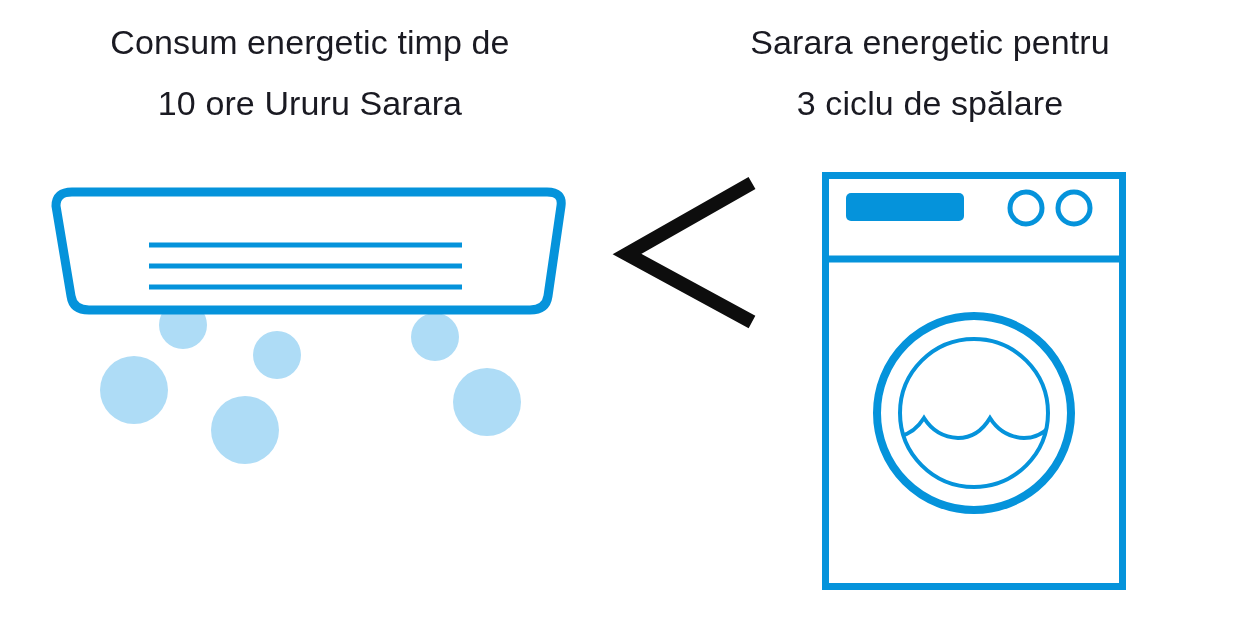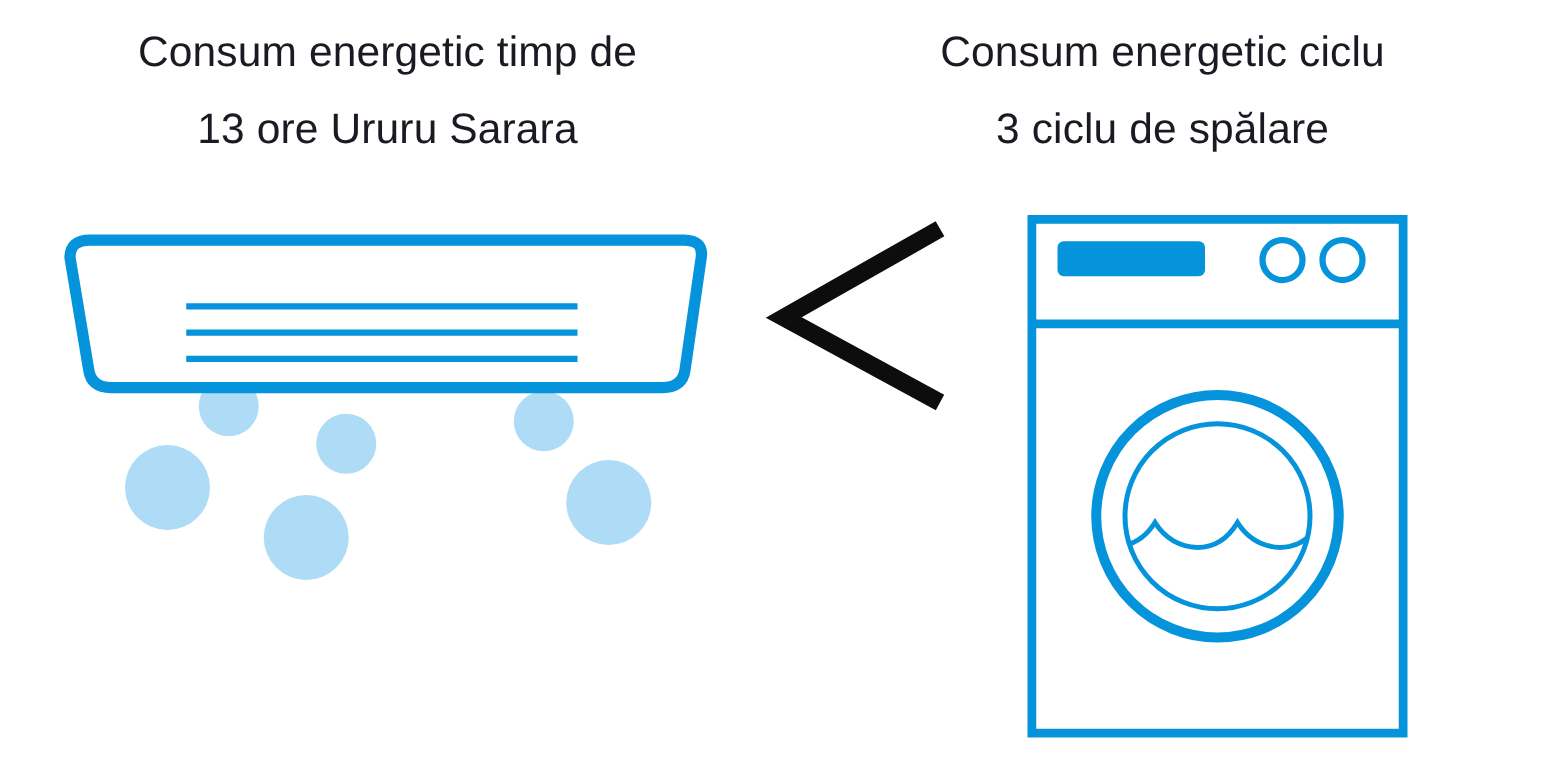--- a/index.html
+++ b/index.html
@@ -65,25 +65,25 @@
     overflow: visible;
   }
 </style>
 </head>
 <body>
 
 <div id="stage">
 
   <div class="title-block" id="title-left">
     <span class="line">Consum energetic timp de</span>
-    <span class="line">13 ore Ururu Sarara</span>
+    <span class="line">10 ore Ururu Sarara</span>
   </div>
 
   <div class="title-block" id="title-right">
-    <span class="line">Consum energetic ciclu</span>
+    <span class="line">Sarara energetic pentru</span>
     <span class="line">3 ciclu de spălare</span>
   </div>
 
   <div class="panel" id="ac-panel">
     <svg viewBox="0 0 560 330" xmlns="http://www.w3.org/2000/svg">
 
       <g>
         <circle cx="191" cy="116" r="16" fill="#aedcf6"></circle>
         <circle cx="271" cy="137" r="17" fill="#aedcf6"></circle>
         <circle cx="367" cy="135" r="14" fill="#aedcf6"></circle>

